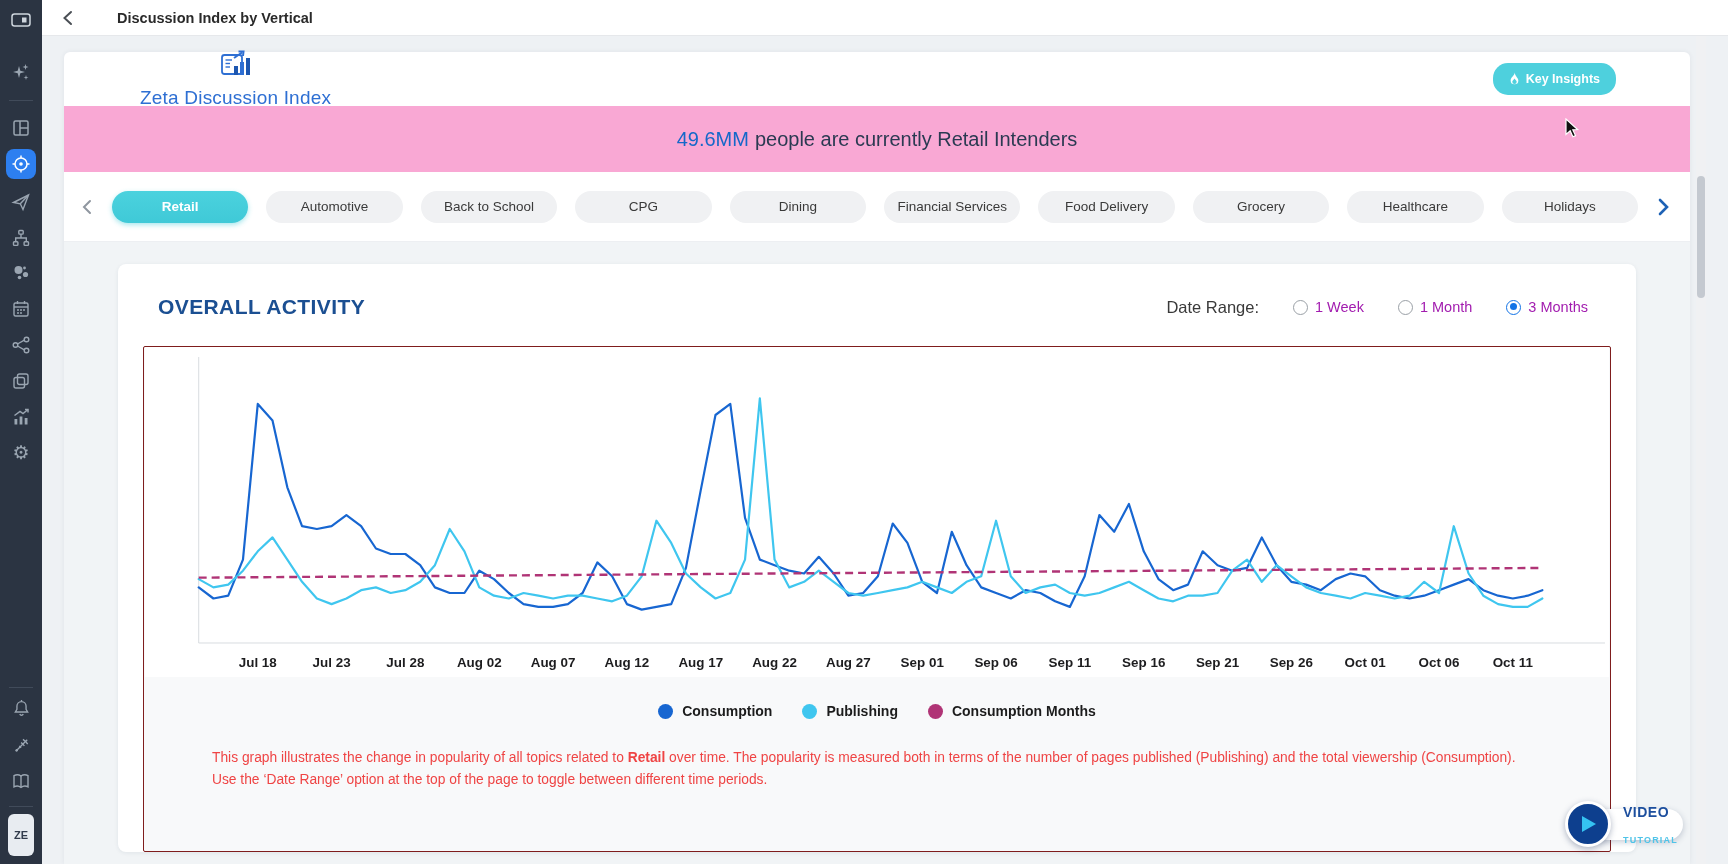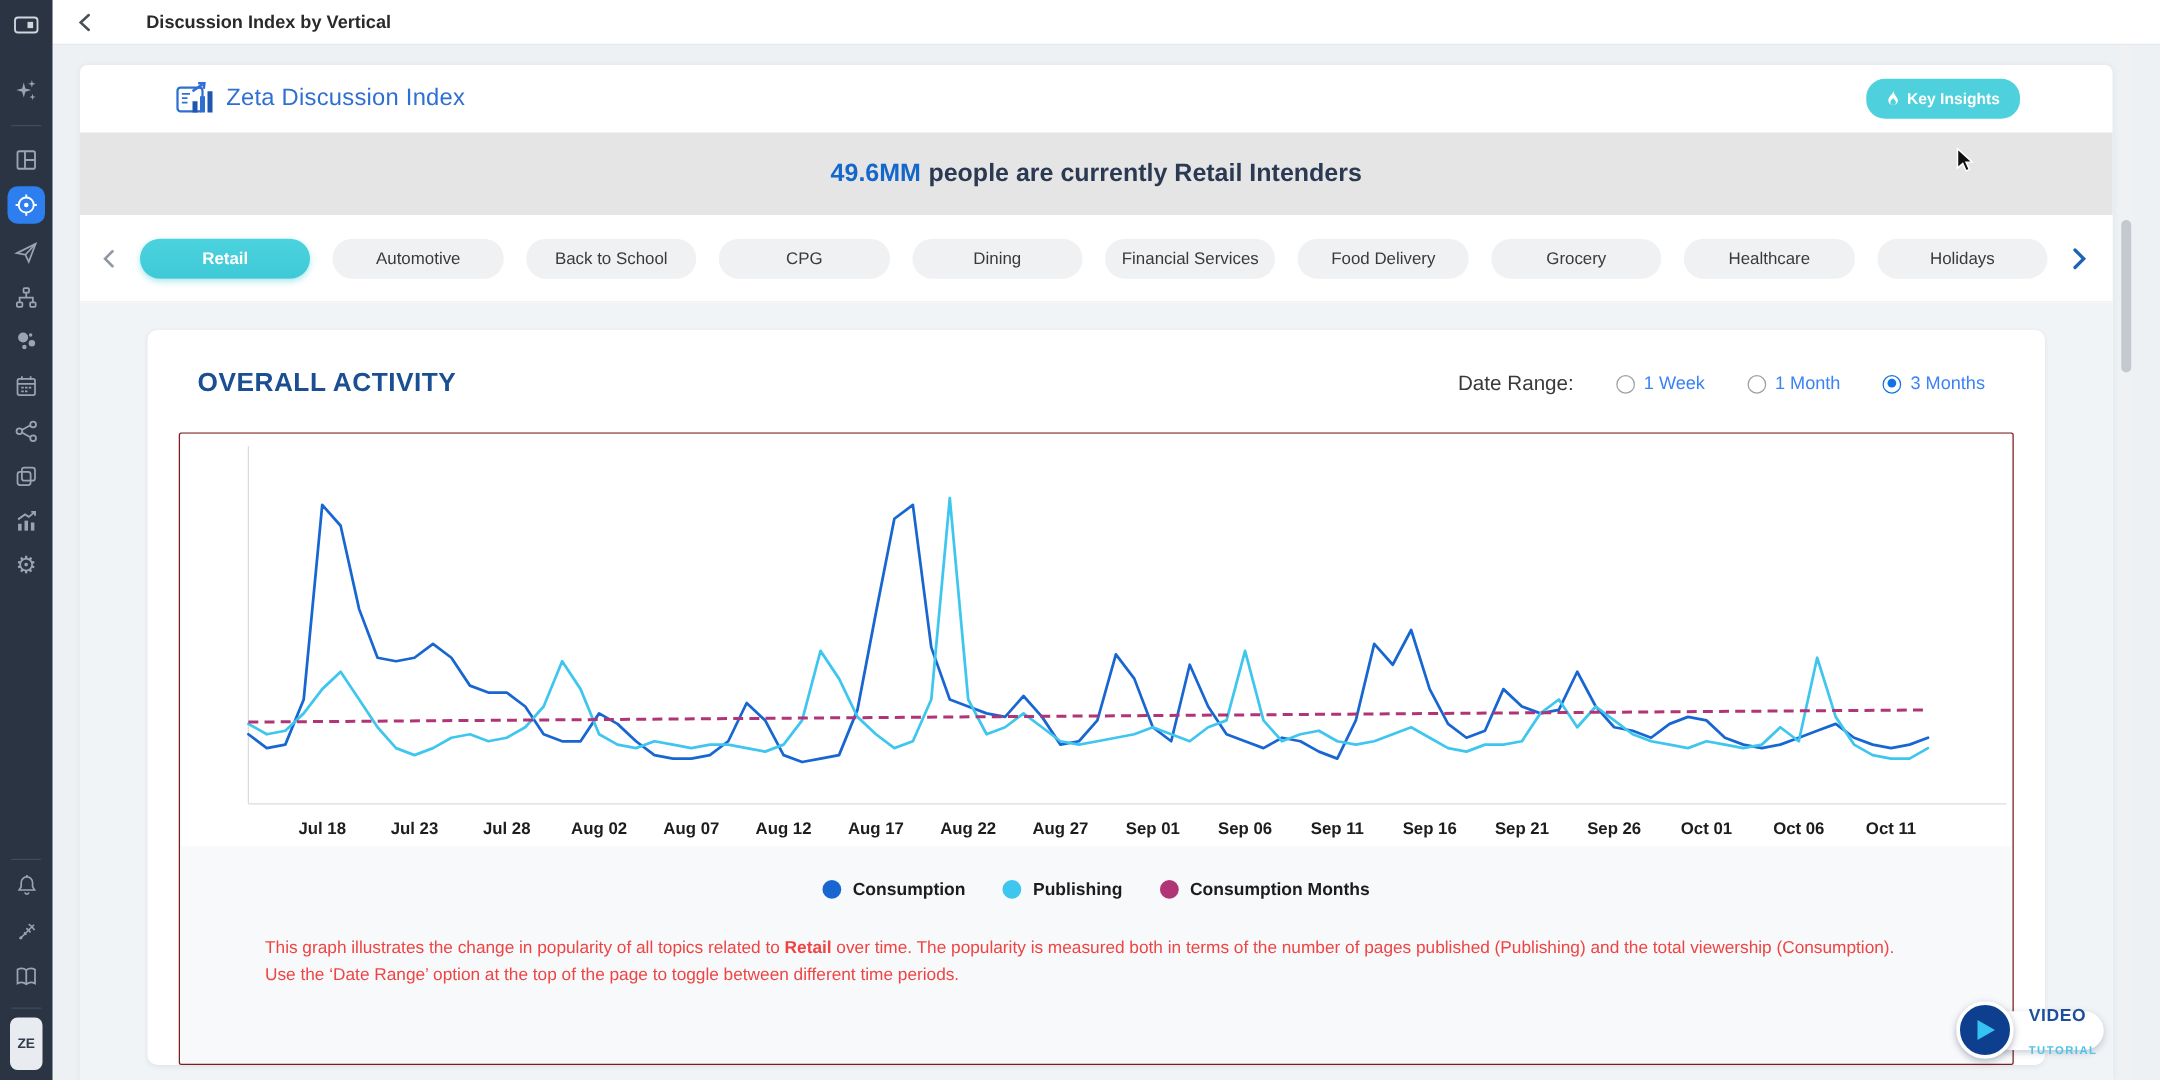--- a/index.html
+++ b/index.html
@@ -37,32 +37,32 @@
   .topbar .back { margin-left:20px; display:flex; align-items:center; cursor:pointer; }
   .topbar .title { margin-left:44px; font-size:14.5px; font-weight:bold; color:#2a2a2a; }
 
   
   .panel {
     position:absolute; left:64px; top:52px; width:1626px; height:812px;
     background:#ffffff; border-radius:6px 6px 0 0;
     box-shadow:0 0 5px rgba(40,60,90,.07);
   }
   .panel-header { height:54px; display:flex; align-items:center; justify-content:space-between; padding:0 74px 0 76px; }
-  .logo-wrap { display:flex; align-items:center; gap:9px; }
+  .logo-wrap { display:flex; align-items:center; gap:9px;flex-direction:column; }
   .logo-text { font-size:19px; color:#2e6fd3; font-weight:500; letter-spacing:.2px; }
   .key-insights {
     background:#4ed0dd; color:#fff; border:none; border-radius:15px;
     height:27px; padding:16px 16px; font-size:12.5px; font-weight:bold;
     display:flex; align-items:center; gap:6px; cursor:pointer;
     font-family:"Liberation Sans", sans-serif;
   }
 
   .banner {
-    height:66px; background:#e5e5e5; display:flex; align-items:center; justify-content:center;
-    font-size:20px; font-weight:bold; color:#2b3a52;
+    height:66px; background:#f9a8d4; display:flex; align-items:center; justify-content:center;
+    font-size:20px; font-weight:normal; color:#2b3a52;
   }
   .banner .hl { color:#1568c9; margin-right:6px; }
 
   
   .tabsbar {
     height:70px; background:#fff; display:flex; align-items:center;
     padding:0 14px 0 10px; border-bottom:1px solid #edeff2; position:relative;
   }
   .tab-scroll-btn { width:26px; display:flex; justify-content:center; align-items:center; cursor:pointer; flex:0 0 auto; }
   .pills { flex:1; display:flex; gap:18px; margin:0 12px; }
@@ -79,21 +79,21 @@
   
   .panel-body { height:622px; background:#f1f4f6; padding-top:22px; }
   .card {
     margin:0 54px; height:588px; background:#fff; border-radius:8px;
     box-shadow:0 1px 4px rgba(30,50,80,.08); padding:26px 25px 0 25px;
   }
   .card-head { display:flex; align-items:center; justify-content:space-between; height:34px; padding:0 15px; }
   .card-title { font-size:21px; font-weight:600; color:#1b4f92; letter-spacing:.4px; }
   .range-group { display:flex; align-items:center; gap:34px; padding-right:8px; }
   .range-label { font-size:16.5px; color:#3a3a3a; font-weight:500; }
-  .radio-opt { display:flex; align-items:center; gap:7px; cursor:pointer; font-size:14.5px; color:#3b82f6; }
+  .radio-opt { display:flex; align-items:center; gap:7px; cursor:pointer; font-size:14.5px; color:#a21caf; }
   .radio-circle { width:15px; height:15px; border-radius:50%; border:1.5px solid #9aa0a6; background:#fff; position:relative; flex:0 0 auto; }
   .radio-opt.checked .radio-circle { border-color:#1273e6; }
   .radio-opt.checked .radio-circle::after {
     content:""; position:absolute; left:2.5px; top:2.5px; width:7px; height:7px;
     border-radius:50%; background:#1273e6;
   }
 
   .chart-panel {
     margin-top:22px; height:506px; background:#f8f9fa;
     border:1px solid #7f1d1d; border-radius:2px; padding-top:0;

